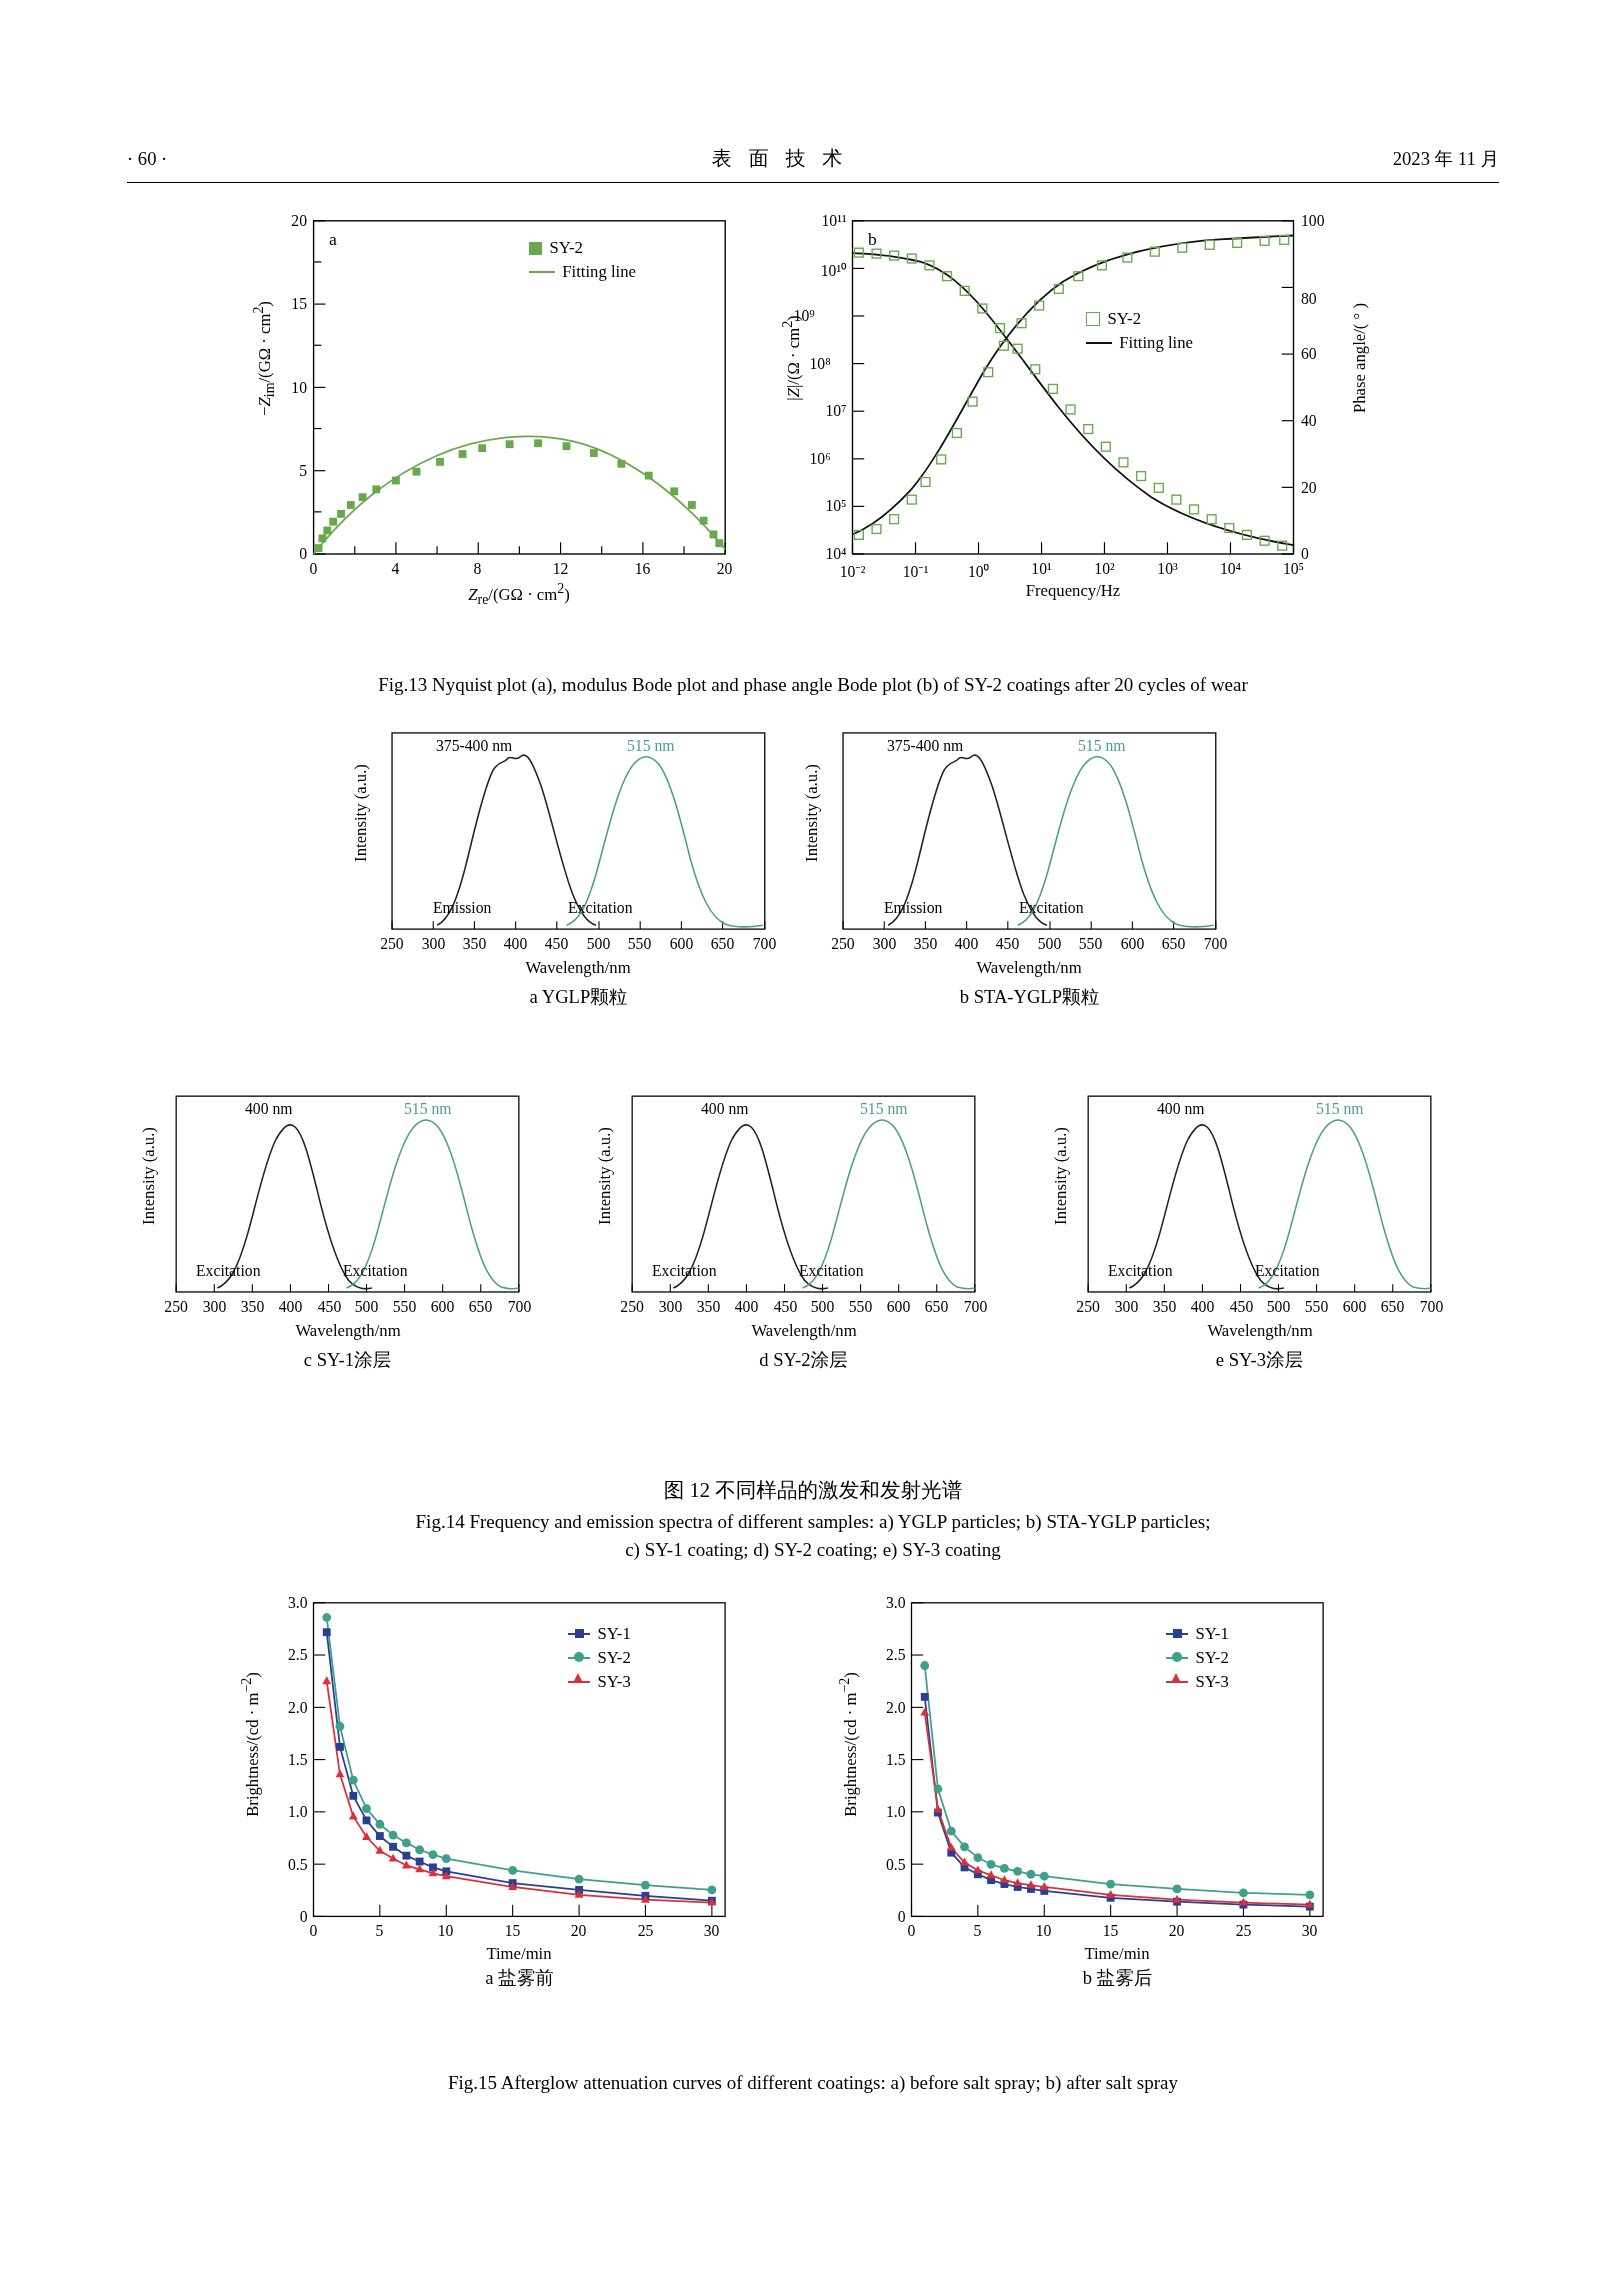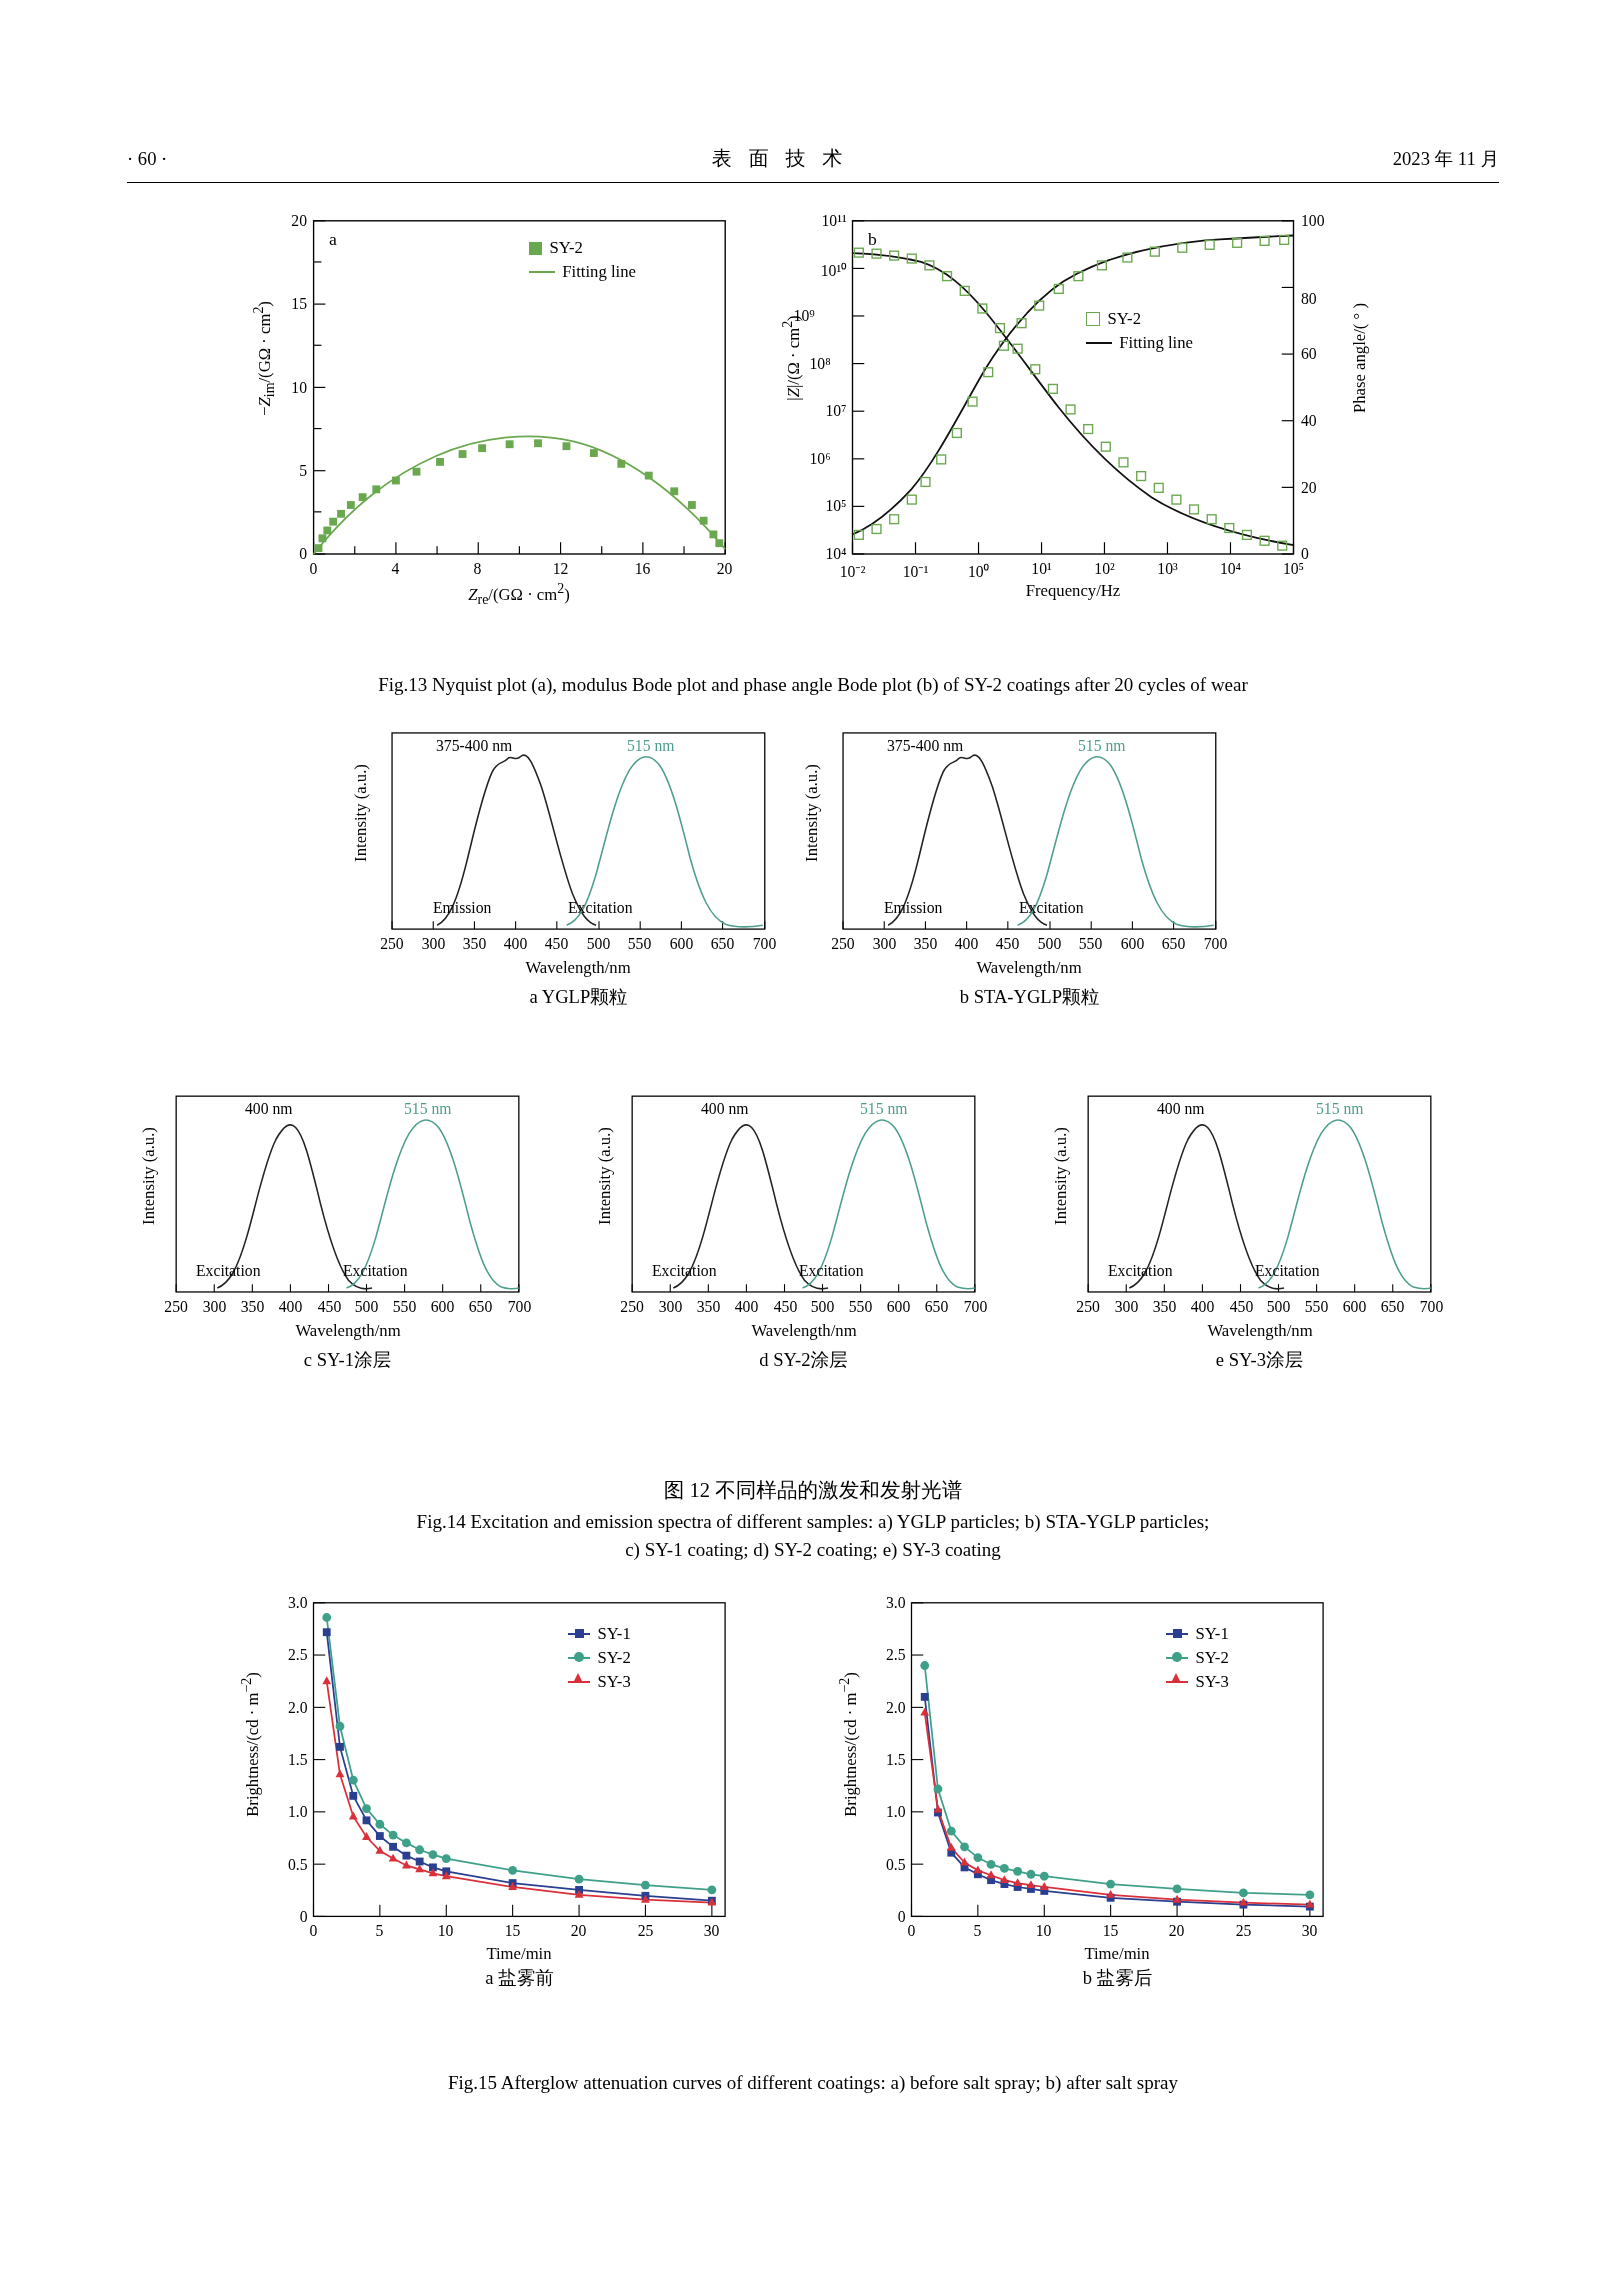--- a/index.html
+++ b/index.html
@@ -466,21 +466,21 @@
     <div class="tick-lbl" style="left:246px;top:210px;width:43px;">550</div>
     <div class="tick-lbl" style="left:284px;top:210px;width:43px;">600</div>
     <div class="tick-lbl" style="left:322px;top:210px;width:43px;">650</div>
     <div class="tick-lbl" style="left:361px;top:210px;width:43px;">700</div>
     <div class="axis-title" style="left:123px;top:233px;width:176px;">Wavelength/nm</div>
     <div class="axis-title vert" style="left:2px;top:176px;width:176px;transform:rotate(-90deg);">Intensity (a.u.)</div>
     <div class="subcap" style="left:39px;top:259px;width:343px;">e  SY-3涂层</div>
   </div>
 
   <div class="cap cap-cn" style="position:absolute;left:127px;top:1476px;width:1372px;">图 12   不同样品的激发和发射光谱</div>
-  <div class="cap cap-en" style="position:absolute;left:127px;top:1507px;width:1372px;">Fig.14 Excitation and emission spectra of different samples: a) YGLP particles; b) STA-YGLP particles;</div>
+  <div class="cap cap-en" style="position:absolute;left:127px;top:1507px;width:1372px;">Fig.14 Frequency and emission spectra of different samples: a) YGLP particles; b) STA-YGLP particles;</div>
   <div class="cap cap-en" style="position:absolute;left:127px;top:1535px;width:1372px;">c) SY-1 coating; d) SY-2 coating; e) SY-3 coating</div>
 
   <div class="plot" style="left:235px;top:1593px;width:549px;height:392px;">
     <svg width="549" height="392" viewBox="0 0 560 400">
       <rect x="80" y="10" width="420" height="320" fill="#fff" stroke="#000" stroke-width="1.3"></rect>
       <g stroke="#000" stroke-width="1.1">
         <line x1="80" y1="330" x2="92" y2="330"></line>
           <line x1="80" y1="276.7" x2="92" y2="276.7"></line>
         <line x1="80" y1="223.3" x2="92" y2="223.3"></line>
           <line x1="80" y1="170" x2="92" y2="170"></line>

